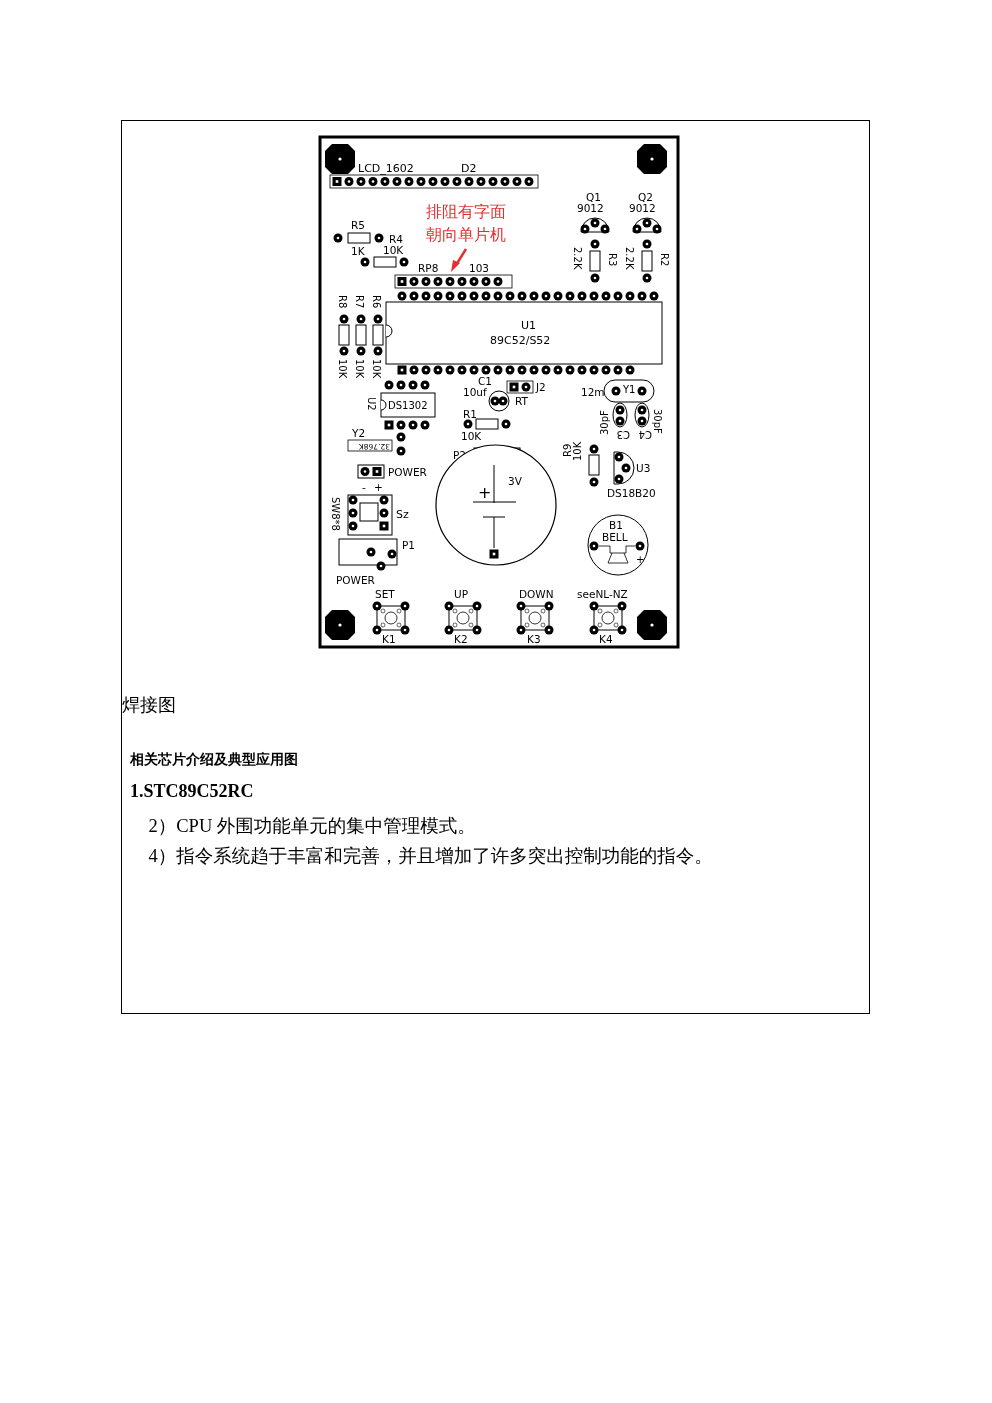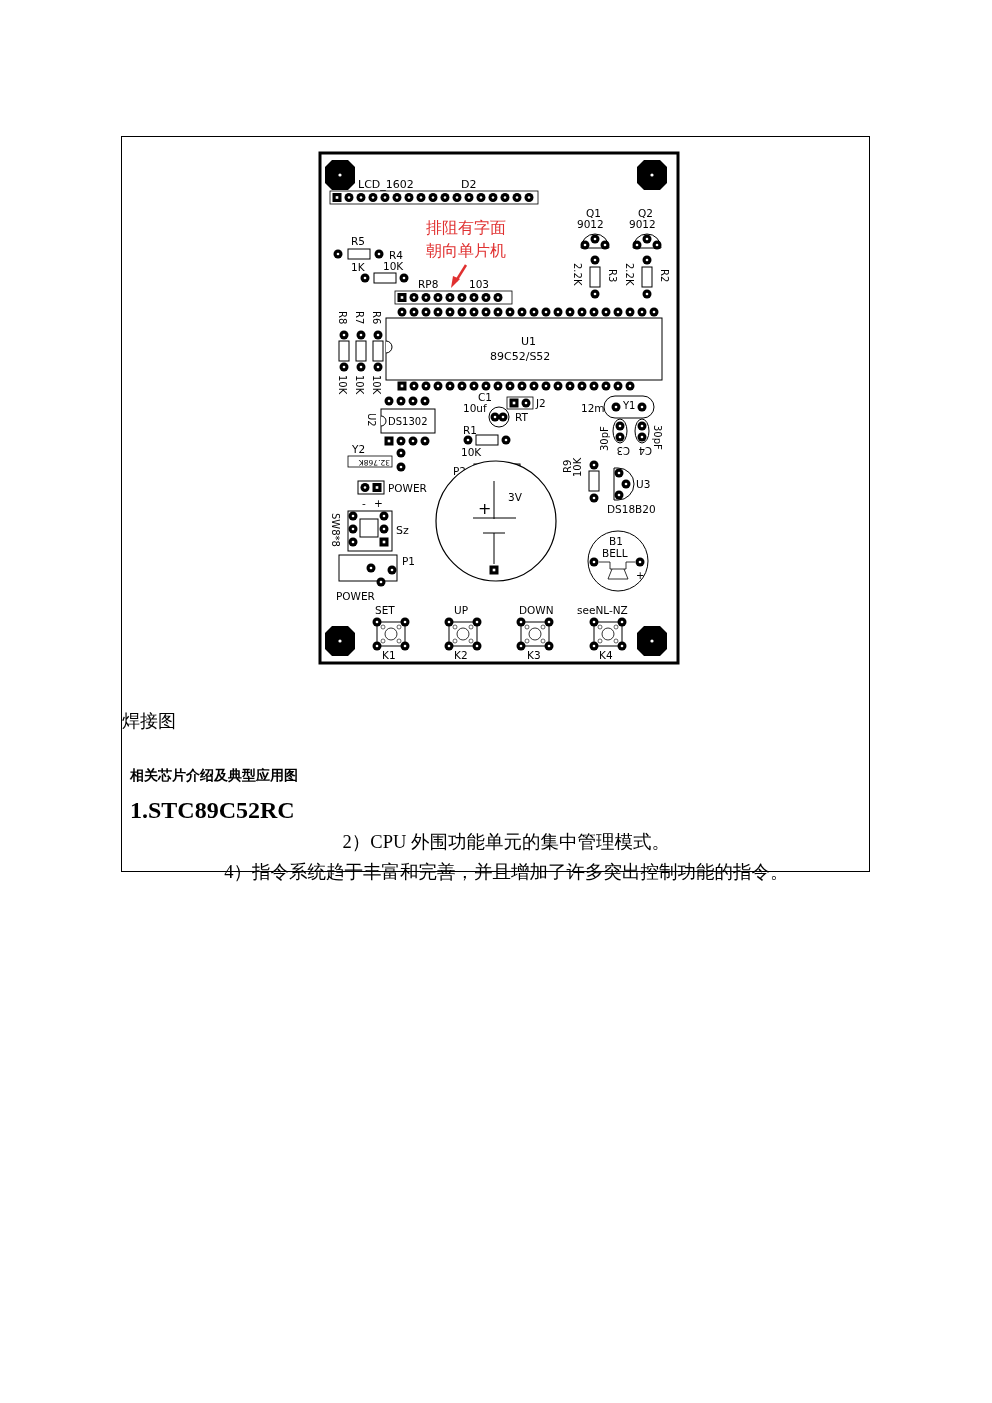--- a/index.html
+++ b/index.html
@@ -1,23 +1,23 @@
 <!DOCTYPE html>
 <html><head>
 <meta charset="utf-8">
 <style>
   html,body{margin:0;padding:0;background:#fff;}
   body{width:992px;height:1403px;position:relative;font-family:"Liberation Serif","DejaVu Serif",serif;color:#000;}
-  .frame{position:absolute;left:121px;top:120px;width:749px;height:736px;border:1px solid #000;box-sizing:border-box;margin-top:16px;}
+  .frame{position:absolute;left:121px;top:120px;width:749px;height:894px;border:1px solid #000;box-sizing:border-box;}
   .pcb{position:absolute;left:196px;top:14px;width:364px;height:514px;}
   .caption{position:absolute;left:0;width:100%;top:572px;text-align:left;font-size:18px;}
   .sec-title{position:absolute;left:8px;top:630px;font-size:14px;font-weight:bold;font-family:"DejaVu Sans","Liberation Sans",sans-serif;}
-  .sub-title{position:absolute;left:8px;top:660px;font-size:24px;font-weight:bold;}
+  .sub-title{position:absolute;left:8px;top:660px;font-size:18px;font-weight:bold;}
   .body-text{position:absolute;left:8px;top:690px;width:734px;font-size:18.5px;line-height:30px;}
-  .body-text p{margin:0;text-align:center;}
+  .body-text p{margin:0;}
   .indent2{text-indent:2em;}
   .indent1{text-indent:1em;}
   .justify{text-align:justify;text-align-last:left;}
   svg text{font-family:"DejaVu Sans","Liberation Sans",sans-serif;}
 </style>
 </head>
 <body>
 
 <div class="frame">
 

